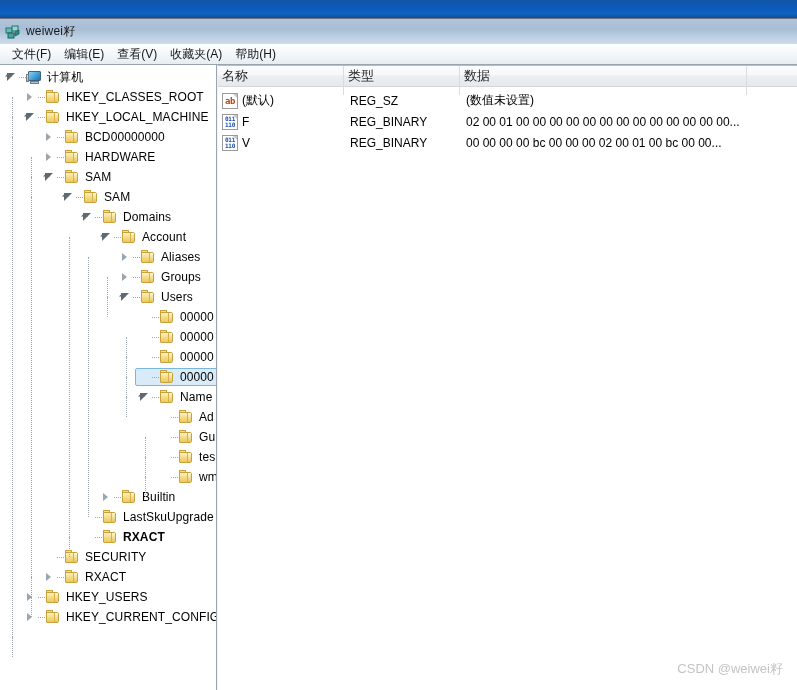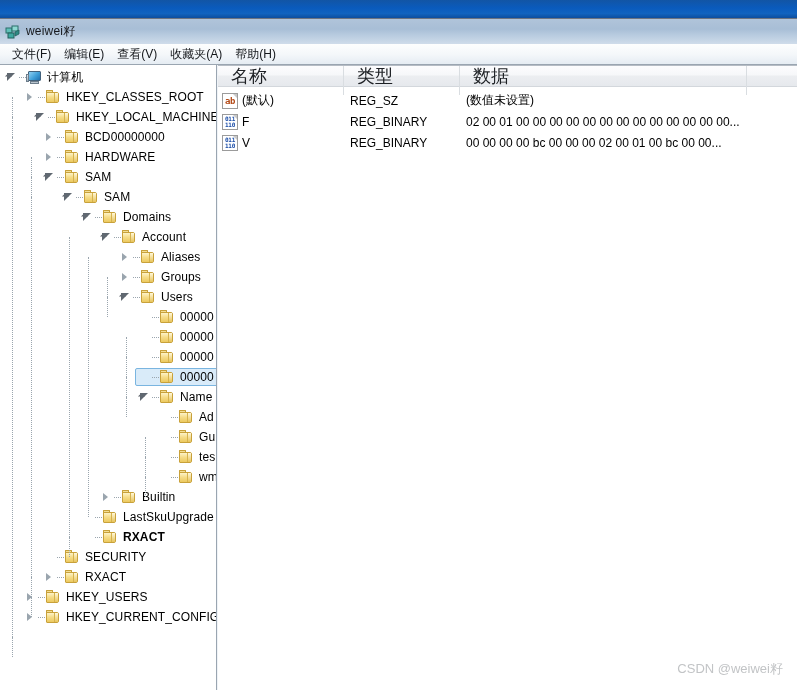--- a/index.html
+++ b/index.html
@@ -290,24 +290,24 @@
   }
   .lv-header .hdr-top-line {
     position: absolute;
     left: 0; top: 0; width: 100%; height: 1px;
     background: #b5bcc4;
   }
   .lv-col {
     height: 38px;
     display: flex;
     align-items: center;
-    padding-left: 13px;
+    padding-left: 4px;
     box-sizing: border-box;
     border-right: 1px solid #d9dde1;
-    font-size: 18px;
+    font-size: 13px;
     color: #1d2024;
     white-space: nowrap;
     cursor: default;
   }
   .lv-col.c-name { width: 126px; }
   .lv-col.c-type { width: 116px; }
   .lv-col.c-data { width: 287px; }
   .lv-col.c-pad  { width: 50px; border-right: none; }
 
   .lv-rows { padding-top: 3px; }
@@ -435,21 +435,21 @@
               <span class="tw expander-closed"></span>
               <span class="dots"></span>
               <span class="folder">
                 <span class="ft"></span>
                 <span class="fb"></span>
                 <span class="fs"></span>
               </span>
               <span class="tlabel">HKEY_CLASSES_ROOT</span>
             </div>
           </div>
-          <div class="tnode" style="padding-left: 31px;">
+          <div class="tnode" style="padding-left: 21px;">
             <div class="tnode-hit">
               <span class="tw expander-open">
                 <i></i>
               </span>
               <span class="dots"></span>
               <span class="folder">
                 <span class="ft"></span>
                 <span class="fb"></span>
                 <span class="fs"></span>
               </span>

